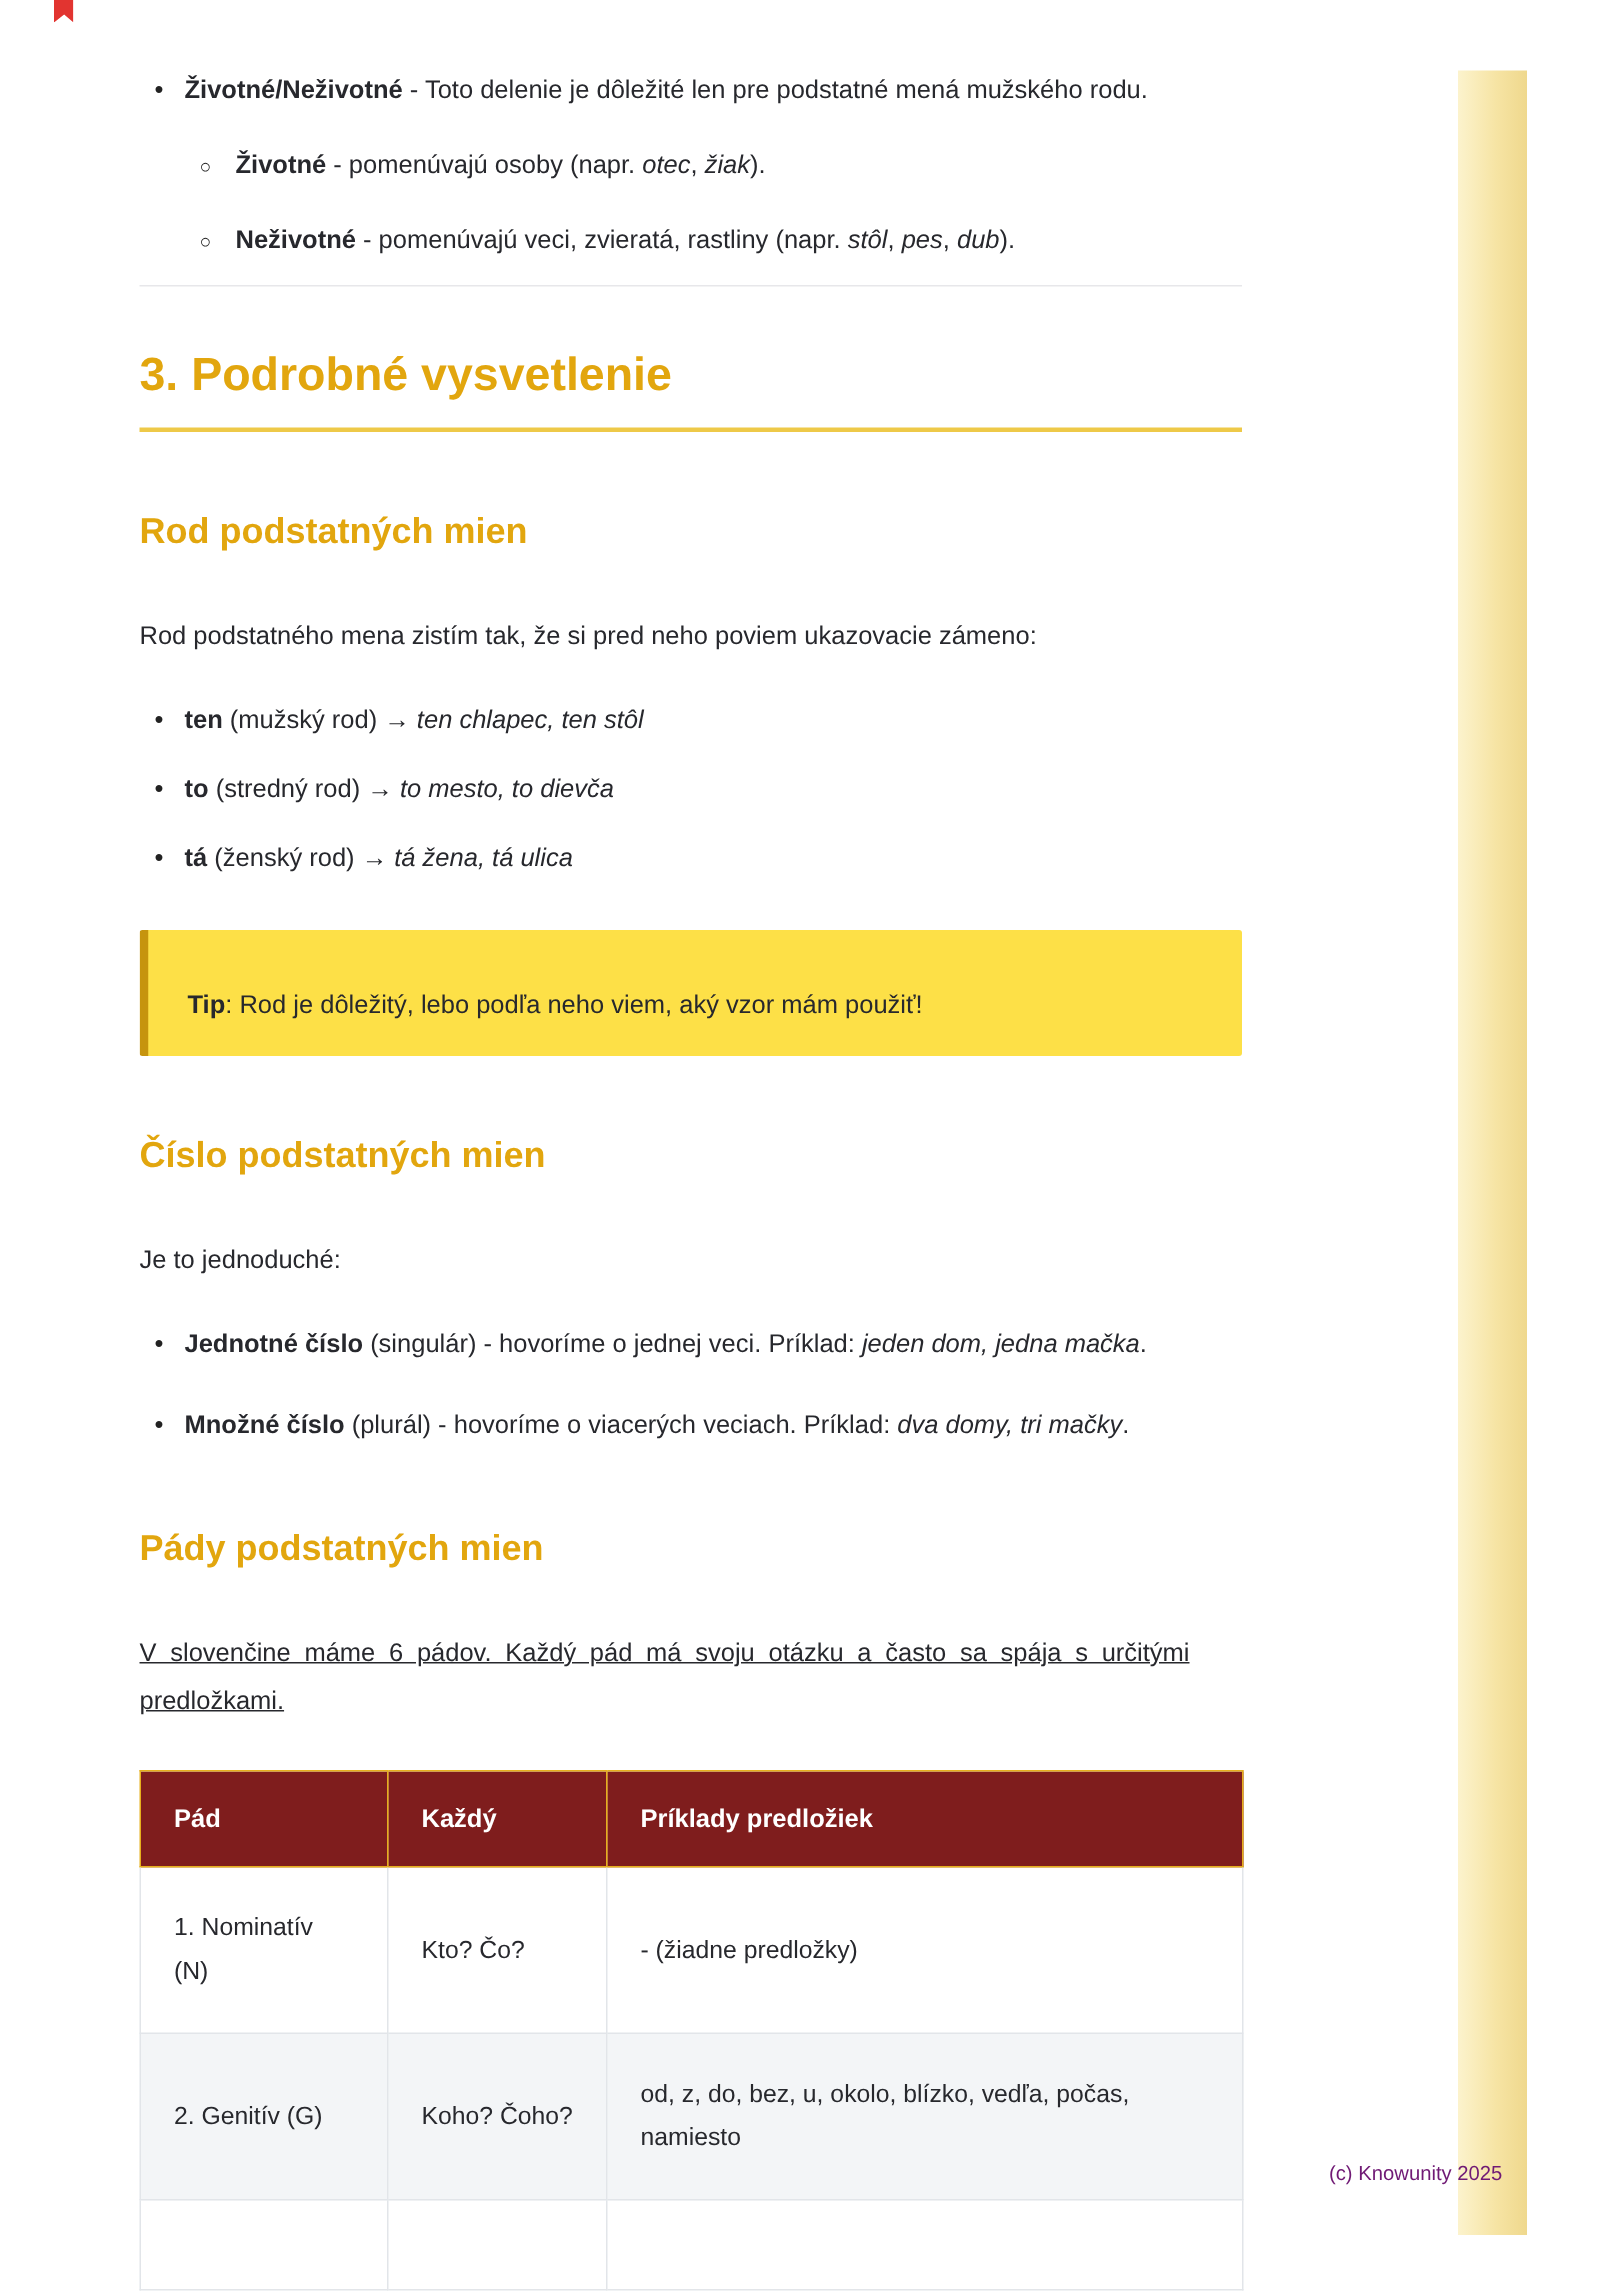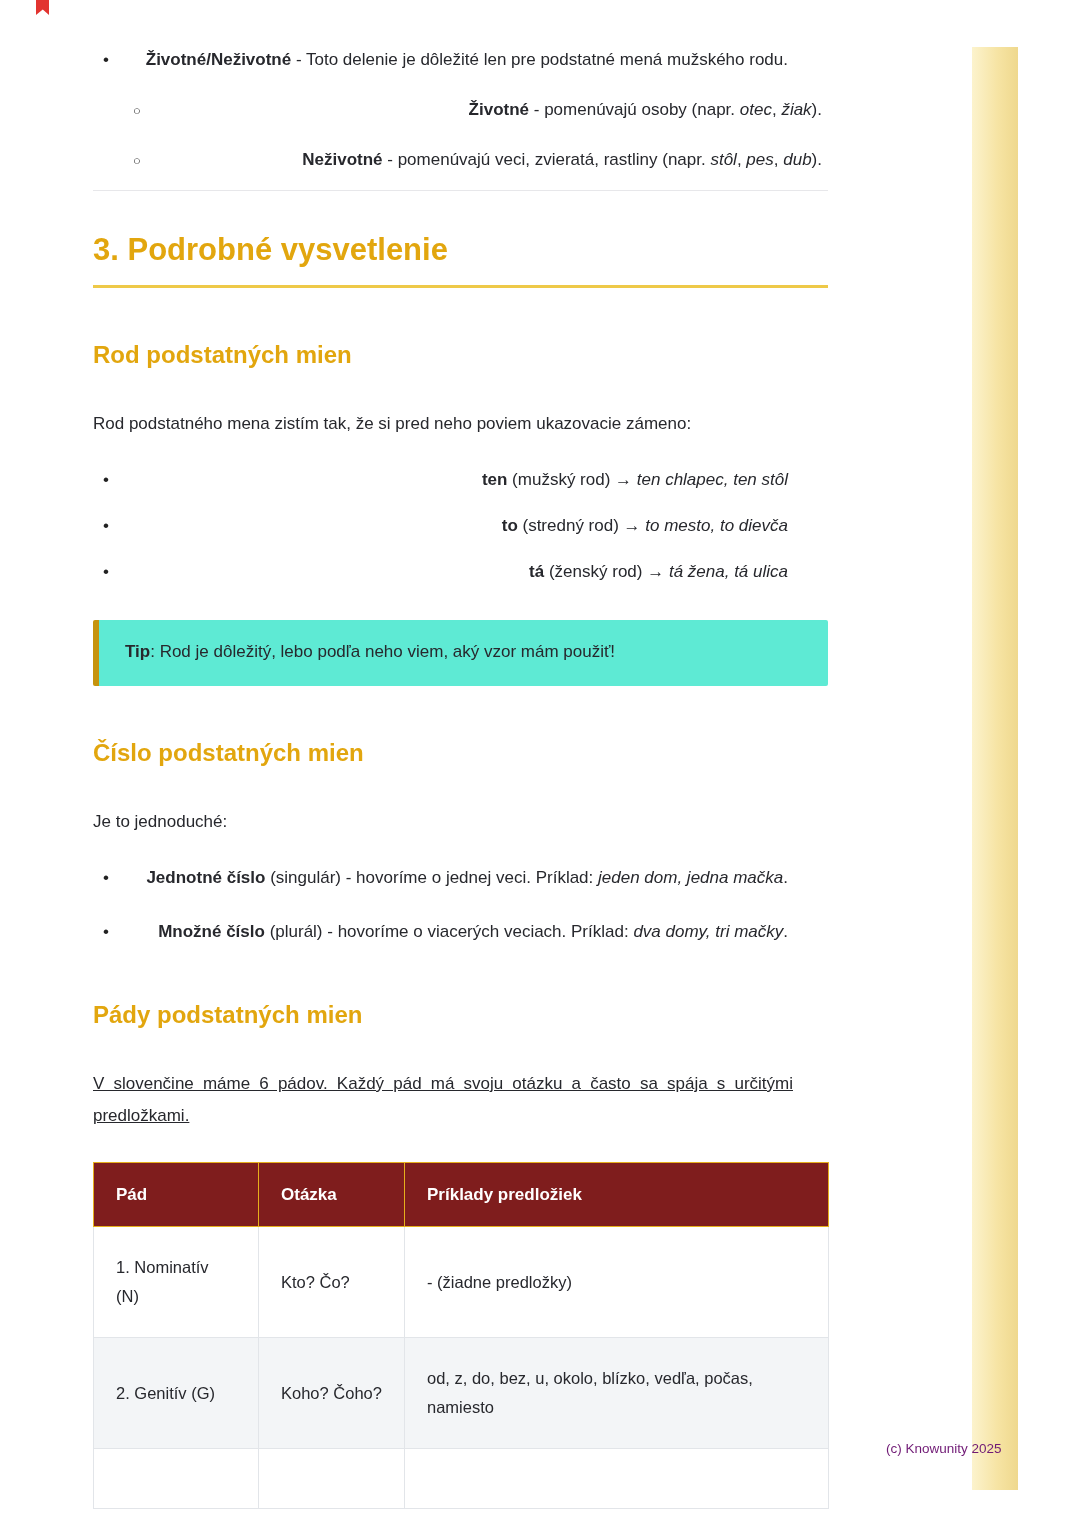--- a/index.html
+++ b/index.html
@@ -25,21 +25,21 @@
     clip-path:polygon(0 0, 100% 0, 100% 100%, 52% 64%, 0 100%);
     z-index:2;
   }
 
   .content {
     position:absolute; left:93px; top:44px; width:735px; z-index:3;
   }
 
   p, li, .tip-box { font-size:17px; line-height:32px; }
 
-  ul { list-style:none;text-align:right; }
+  ul { list-style:none; }
   .li { position:relative; padding-left:30px; }
   .li::before { content:"•"; position:absolute; left:10px; top:0; font-size:17px; color:#222; }
   .li-body { max-width:665px; }
 
   .sublist { margin-top:14px; }
   .li-sub { position:relative; padding-left:34px; margin-top:18px; }
   .li-sub::before { content:"○"; position:absolute; left:10px; top:1px; font-size:13px; color:#222; }
 
   .b { font-weight:bold; }
   .i { font-style:italic; }
@@ -60,23 +60,23 @@
   }
   p.para { margin-top:38px; }
   p.justify { text-align:justify; max-width:700px;text-decoration:underline; }
 
   ul.spaced { margin-top:24px; }
   ul.spaced > .li { margin-top:14px; }
   ul.spaced2 > .li { margin-top:22px; }
 
   .tip-box {
     margin-top:32px;
-    background:#5eead4;
+    background:#fde047;
     border-left:6px solid #c6940e;
-    padding:16px 26px 18px 26px;
+    padding:34px 26px 18px 26px;
     border-radius:2px;
   }
 
   table.grammar {
     margin-top:30px;
     width:100%;
     border-collapse:collapse;
     font-size:16.5px;
     table-layout:fixed;
   }
@@ -188,21 +188,21 @@
 
     <table class="grammar">
       <colgroup>
         <col class="c1">
           <col class="c2">
           <col class="c3">
       </colgroup>
       <thead>
         <tr>
           <th>Pád</th>
-          <th>Otázka</th>
+          <th>Každý</th>
           <th>Príklady predložiek</th>
         </tr>
       </thead>
       <tbody>
         <tr>
           <td>1. Nominatív (N)</td>
           <td>Kto? Čo?</td>
           <td class="predlozky-cell">- (žiadne predložky)</td>
         </tr>
         <tr class="alt">

